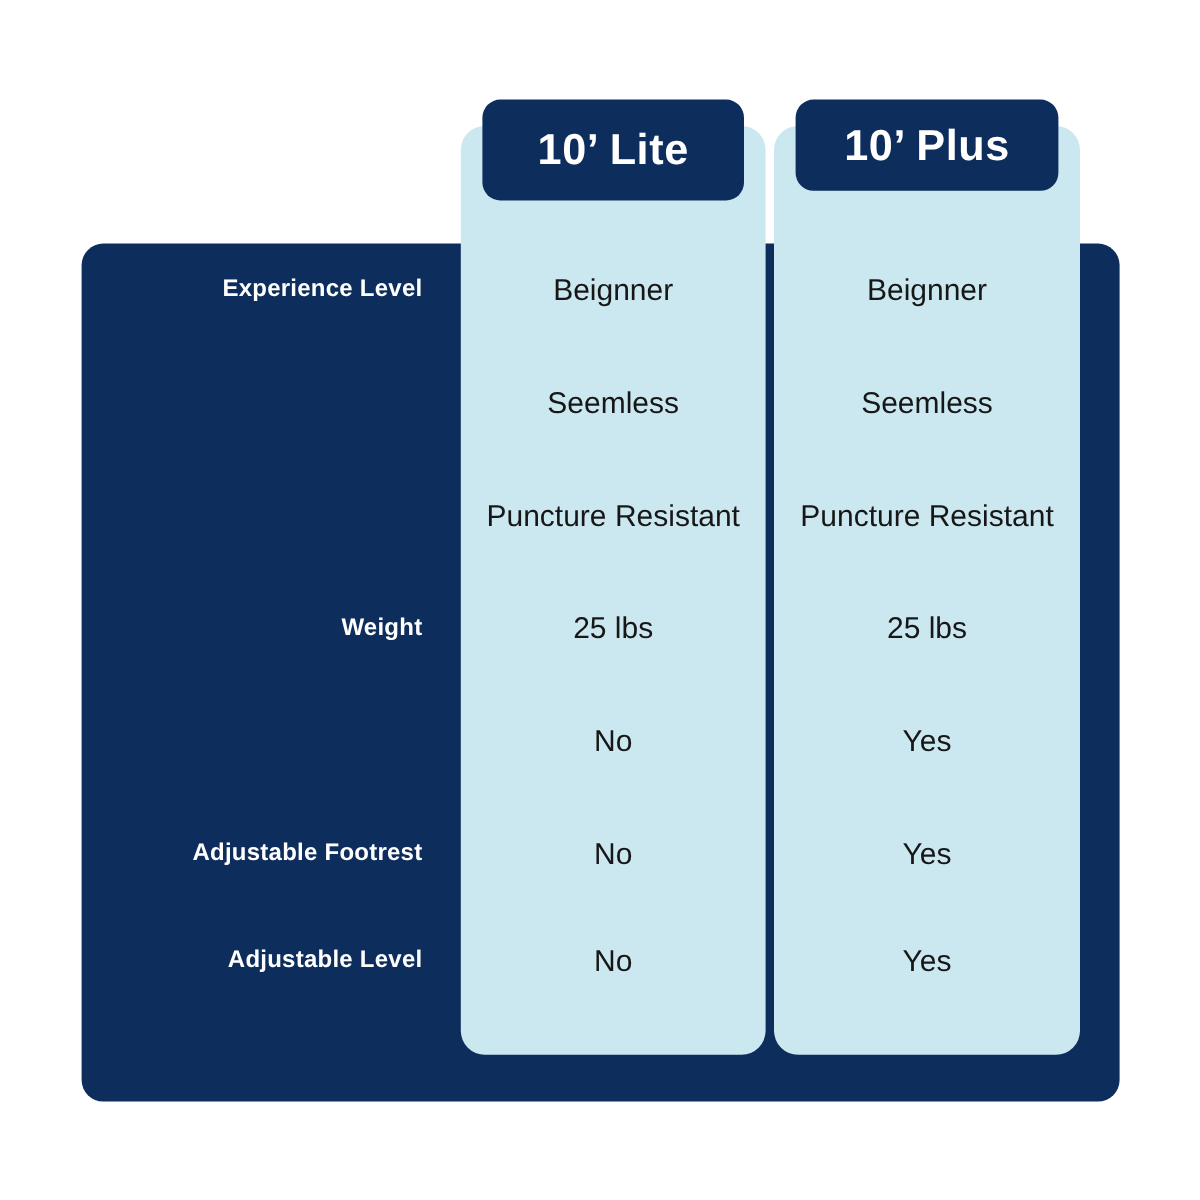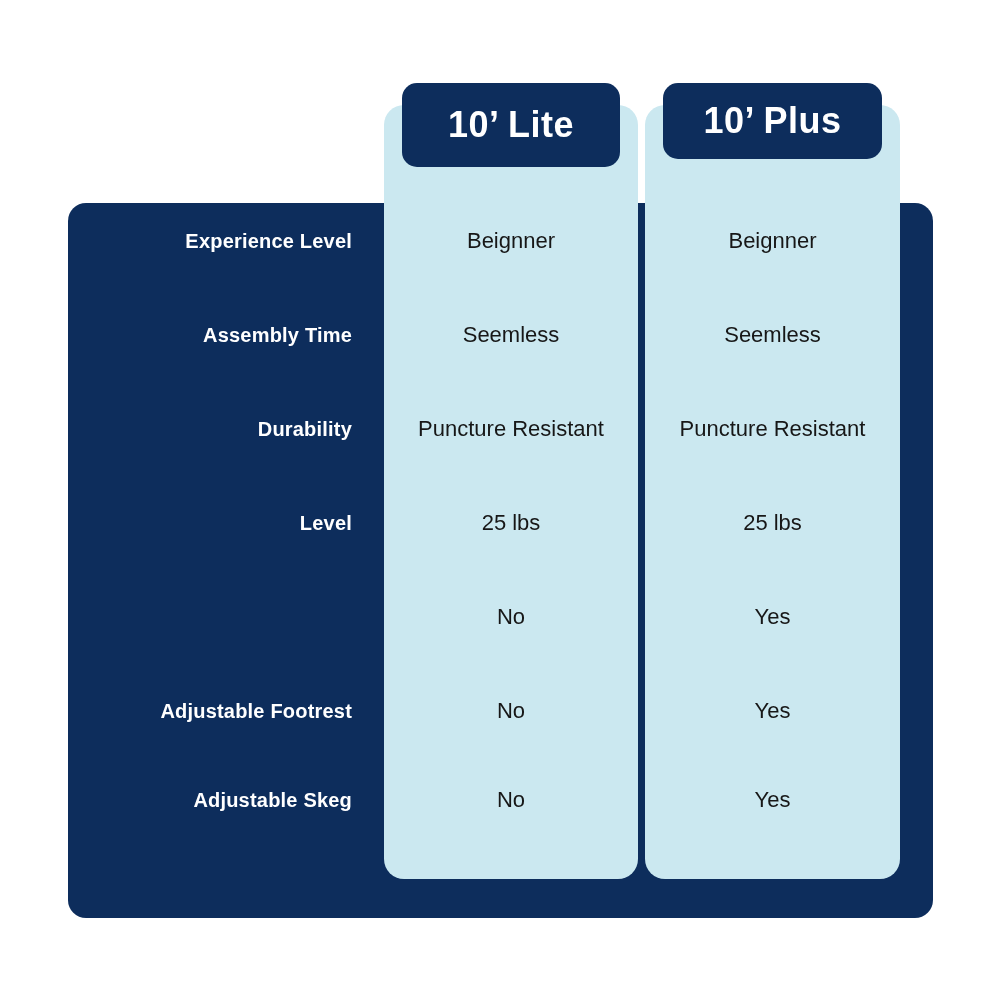--- a/index.html
+++ b/index.html
@@ -118,45 +118,43 @@
   }
   .value-cells.vals-0 { left: 384px; width: 254px; }
   .value-cells.vals-1 { left: 645px; width: 255px; }
 
   .value-cell {
     position: absolute;
     left: 0;
     width: 100%;
     text-align: center;
     color: #171717;
-    font-size: 22px;
+    font-size: 25px;
     font-weight: normal;
     line-height: 1;
     white-space: nowrap;
   }
 </style>
 </head>
 <body>
 
 <div id="comparison-stage">
 
   <div class="feature-panel"></div>
 
   <div id="product-columns">
       <div class="product-column col-0"></div>
       <div class="product-column col-1"></div>
     </div>
 
   <div class="feature-labels" id="feature-labels">
       <div class="feature-label" style="top: 28px; padding-left: 31px;">Experience Level</div>
-      <div class="feature-label" style="top: 122px;">Assembly Time</div>
-      <div class="feature-label" style="top: 216px;">Durability</div>
-      <div class="feature-label" style="top: 310px;">Level</div>
+      <div class="feature-label" style="top: 310px;">Weight</div>
       <div class="feature-label" style="top: 498px; padding-left: 40px;">Adjustable Footrest</div>
-      <div class="feature-label" style="top: 587px;">Adjustable Skeg</div>
+      <div class="feature-label" style="top: 587px;">Adjustable Level</div>
     </div>
 
   <div id="value-groups">
       <div class="value-cells vals-0">
         <div class="value-cell" style="top: 27px;">Beignner</div>
         <div class="value-cell" style="top: 121px;">Seemless</div>
         <div class="value-cell" style="top: 215px;">Puncture Resistant</div>
         <div class="value-cell" style="top: 309px;">25 lbs</div>
         <div class="value-cell" style="top: 403px;">No</div>
         <div class="value-cell" style="top: 497px;">No</div>

